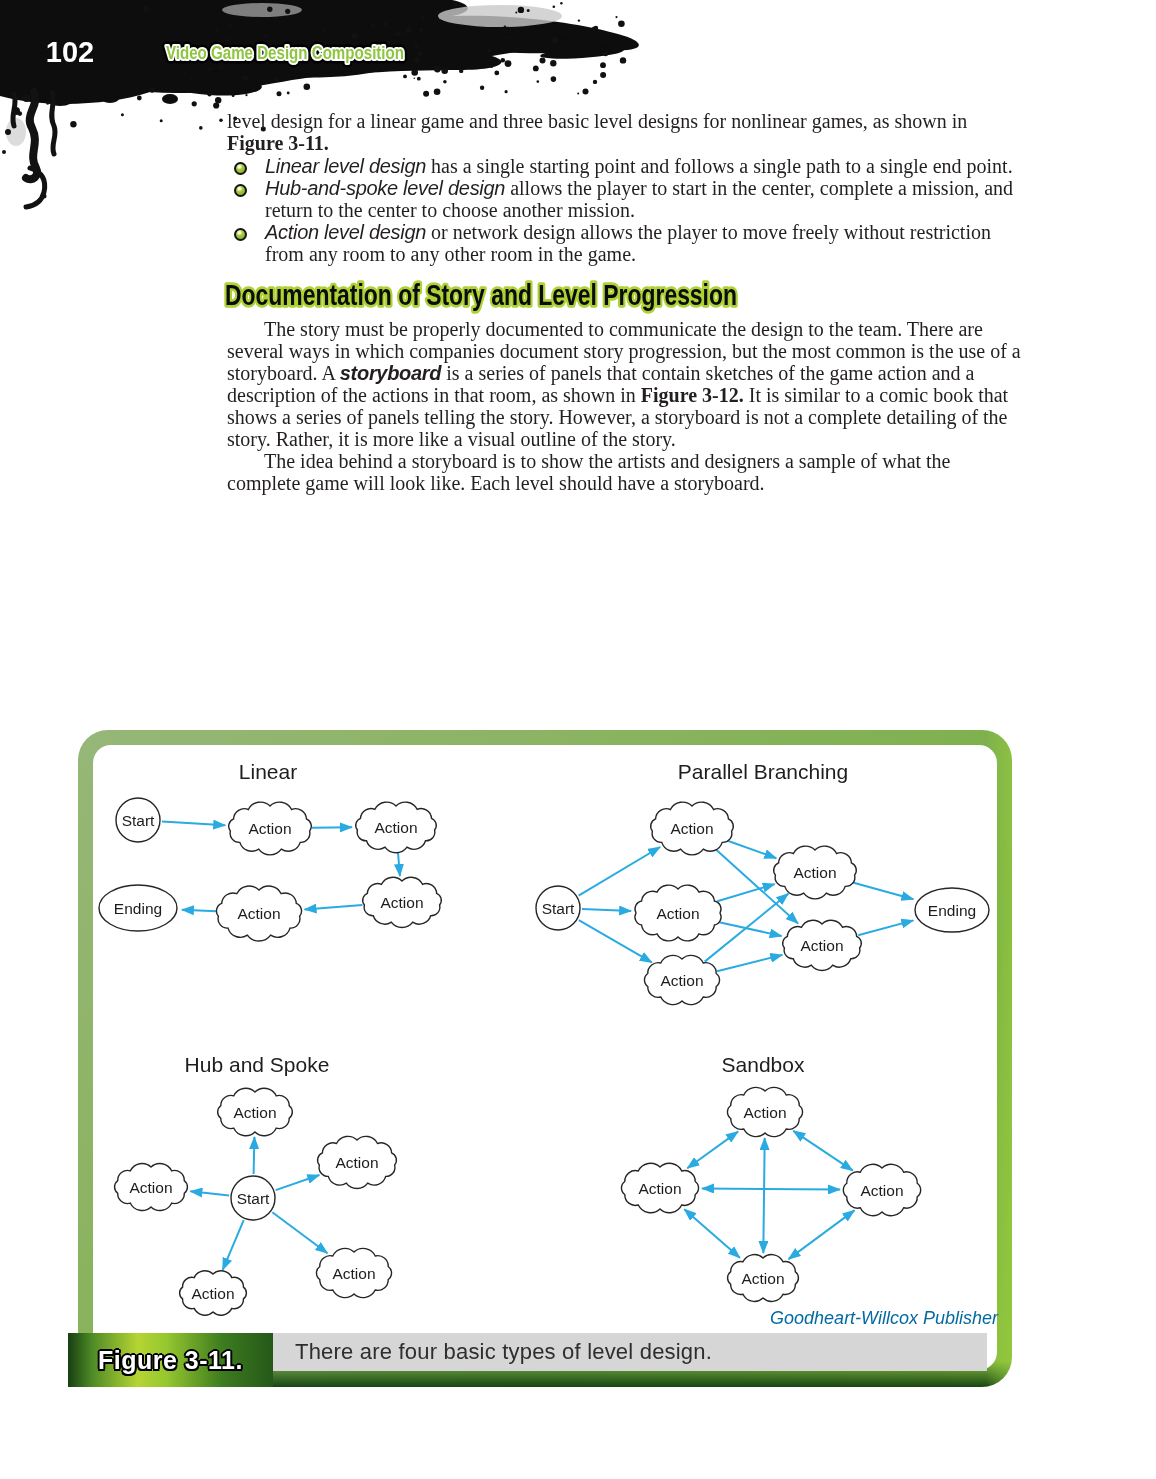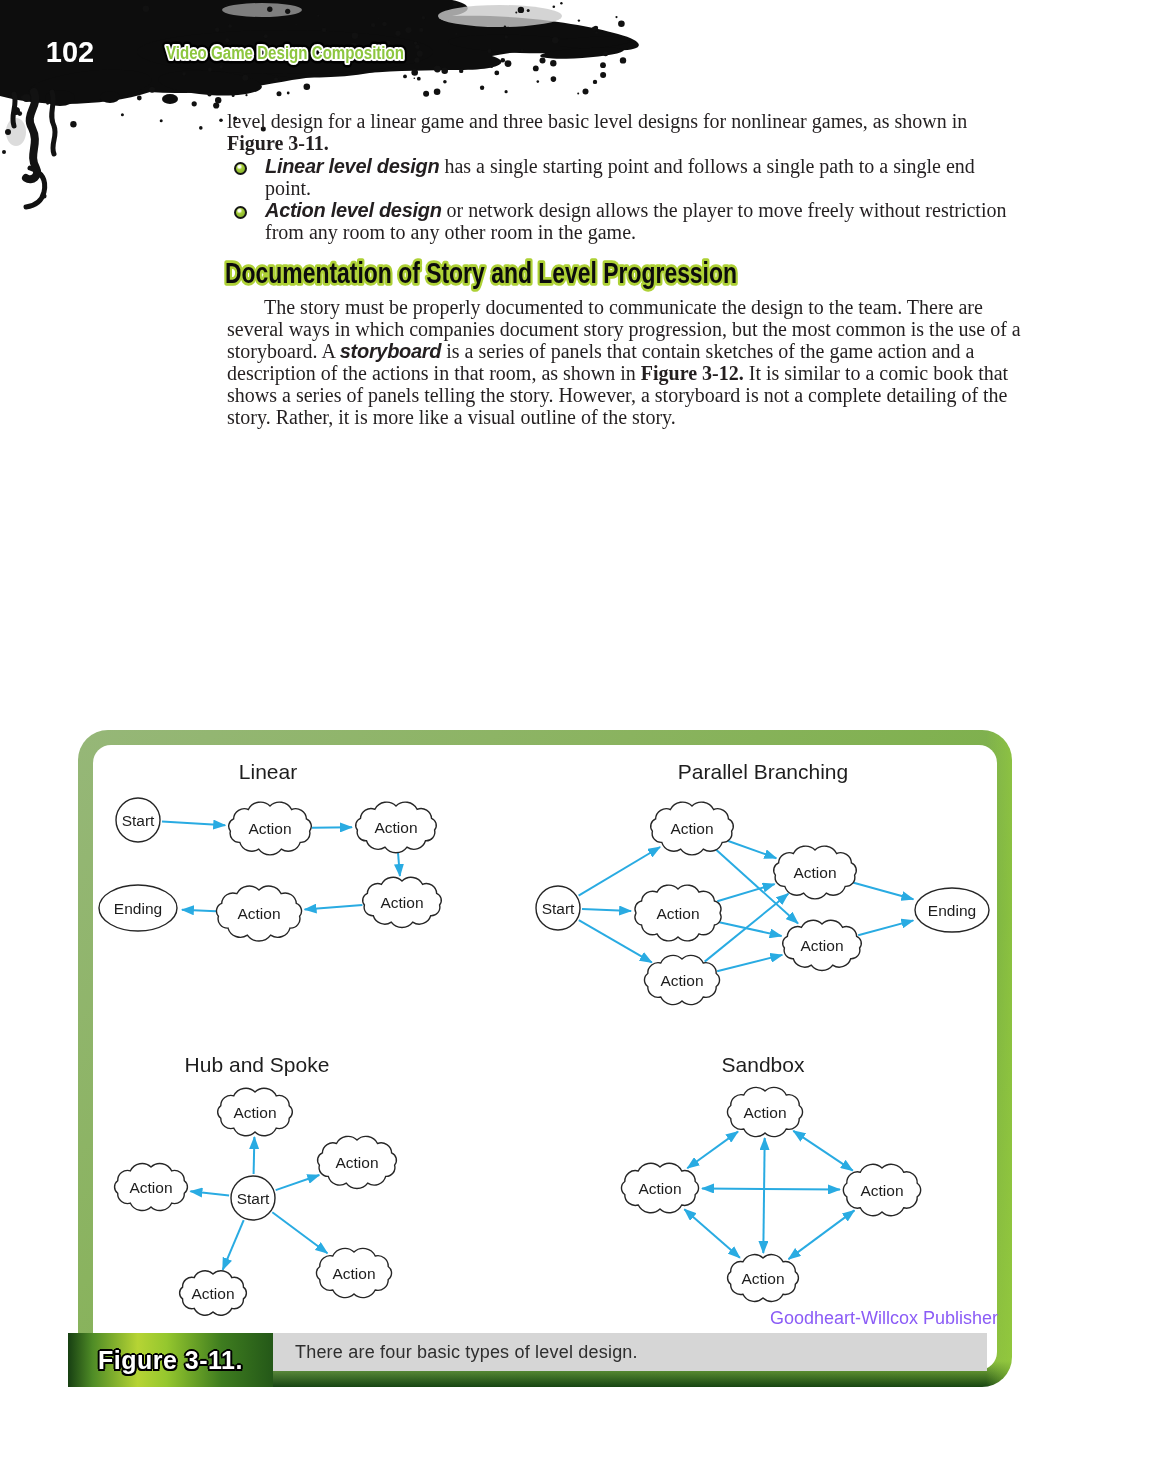--- a/index.html
+++ b/index.html
@@ -11,21 +11,21 @@
   .hdr-title-under{fill:none;stroke:#000;stroke-width:9;stroke-linejoin:round;}
   .hdr-title-main{fill:#8dc63f;stroke:#ffffff;stroke-width:4.2;stroke-linejoin:round;paint-order:stroke;
                   font-family:"Liberation Sans",sans-serif;font-weight:bold;}
   .hdr-num{fill:#ffffff;font-family:"Liberation Sans",sans-serif;font-weight:bold;font-size:29px;}
 
   
   #text-col{position:absolute;left:227px;top:110px;width:798px;font-size:20px;line-height:22px;}
   p{margin:0;}
   .seg-b{font-weight:bold;}
   .seg-bi{font-family:"Liberation Sans",sans-serif;font-weight:bold;font-style:italic;letter-spacing:-0.3px;}
-  .term{font-family:"Liberation Sans",sans-serif;font-weight:bold;font-style:italic;letter-spacing:-0.3px;}
+  .term{font-family:"Liberation Sans",sans-serif;font-weight:normal;font-style:italic;letter-spacing:-0.3px;}
   ul.bullets{list-style:none;margin:1px 0 0 0;padding:0;}
   ul.bullets li{position:relative;padding-left:38px;margin:0;}
   ul.bullets li::before{content:"";position:absolute;left:7px;top:7px;width:13px;height:13px;border-radius:50%;
       box-sizing:border-box;border:2px solid #151515;
       background:radial-gradient(circle at 38% 30%, #ffffff 0 12%, #a6ce39 35%, #76a524 100%);}
   #heading-svg{display:block;margin:7px 0 2px -4px;}
   .heading-text{font-family:"Liberation Sans",sans-serif;font-weight:bold;
       paint-order:stroke;stroke:#aed136;stroke-width:5.5;stroke-linejoin:round;fill:#0c0c0c;}
   .indent{text-indent:37px;}
 
@@ -42,24 +42,24 @@
 
   #figure-label{position:absolute;left:68px;top:1333px;width:205px;height:54px;
      background:linear-gradient(90deg,#173f12 0%,#4f8c26 12%,#b6d434 34%,#95c72e 48%,#3e7c1f 75%,#245818 100%);
      display:flex;align-items:center;justify-content:center;}
   #figure-label span{font-family:"Liberation Sans",sans-serif;font-weight:bold;font-size:25px;color:#ffffff;
      letter-spacing:0.5px;
      text-shadow:-2px 0 0 #000,2px 0 0 #000,0 -2px 0 #000,0 2px 0 #000,
                  -1.5px -1.5px 0 #000,1.5px -1.5px 0 #000,-1.5px 1.5px 0 #000,1.5px 1.5px 0 #000;}
   #figure-caption-bar{position:absolute;left:273px;top:1333px;width:714px;height:38px;background:#d6d6d6;
      display:flex;align-items:center;}
-  #figure-caption-bar span{font-family:"Liberation Sans",sans-serif;font-size:18px;color:#2e2e2e;
+  #figure-caption-bar span{font-family:"Liberation Sans",sans-serif;font-size:22px;color:#2e2e2e;
      padding-left:22px;letter-spacing:0.2px;}
   #figure-credit{position:absolute;top:1308px;right:158px;font-family:"Liberation Sans",sans-serif;
-     font-size:18px;color:#8b5cf6;margin-left:48px;}
+     font-style:italic;font-size:18px;color:#0369a1;margin-left:48px;}
 </style>
 </head>
 <body>
 
 <div id="page">
 
   <svg id="header-svg" width="1156" height="215" viewBox="0 0 1156 215">
     <g>
       <path fill="#0d0d0d" d="M0,0 H452 C472,4 474,12 452,16 C520,14 584,24 618,34
         C648,42 646,52 610,50 C560,48 520,50 492,56 C512,62 500,70 458,70
@@ -196,28 +196,30 @@
     <text class="hdr-num" x="70" y="62" text-anchor="middle">102</text>
     <text class="hdr-title-under" x="285" y="59" text-anchor="middle" font-family="Liberation Sans,sans-serif" font-weight="bold" font-size="18" textLength="238" lengthAdjust="spacingAndGlyphs">Video Game Design Composition</text>
     <text class="hdr-title-main" x="285" y="59" text-anchor="middle" font-size="18" textLength="238" lengthAdjust="spacingAndGlyphs">Video Game Design Composition</text>
   </svg>
 
   <div id="text-col">
     <p><span>level design for a linear game and three basic level designs for nonlinear games, as shown in </span><span class="seg-b">Figure 3-11.</span></p>
 
     <ul class="bullets">
       <li><span class="term">Linear level design</span><span> has a single starting point and follows a single path to a single end point.</span></li>
+      <li><span class="term">Hub-and-spoke level design</span><span> allows the player to start in the center, complete a mission, and return to the center to choose another mission.</span></li>
       <li><span class="term">Action level design</span><span> or network design allows the player to move freely without restriction from any room to any other room in the game.</span></li>
     </ul>
 
     <svg id="heading-svg" width="600" height="44" viewBox="0 0 600 44">
       <text class="heading-text" x="2" y="33" font-size="29" textLength="512" lengthAdjust="spacingAndGlyphs">Documentation of Story and Level Progression</text>
     </svg>
 
     <p class="indent"><span>The story must be properly documented to communicate the design to the team. There are several ways in which companies document story progression, but the most common is the use of a storyboard. A </span><span class="seg-bi">storyboard</span><span> is a series of panels that contain sketches of the game action and a description of the actions in that room, as shown in </span><span class="seg-b">Figure 3-12.</span><span> It is similar to a comic book that shows a series of panels telling the story. However, a storyboard is not a complete detailing of the story. Rather, it is more like a visual outline of the story.</span></p>
+    <p class="indent">The idea behind a storyboard is to show the artists and designers a sample of what the complete game will look like. Each level should have a storyboard.</p>
   </div>
 
   <div id="figure-frame">
     <div id="figure-inner"></div>
   </div>
 
   <svg id="figure-svg" width="960" height="675" viewBox="60 715 960 675">
     <defs>
       <marker id="arrowE" markerWidth="13" markerHeight="10" refX="12" refY="5" orient="auto" markerUnits="userSpaceOnUse">
         <path d="M0,0 L13,5 L0,10 Z" fill="#29abe2"></path>

